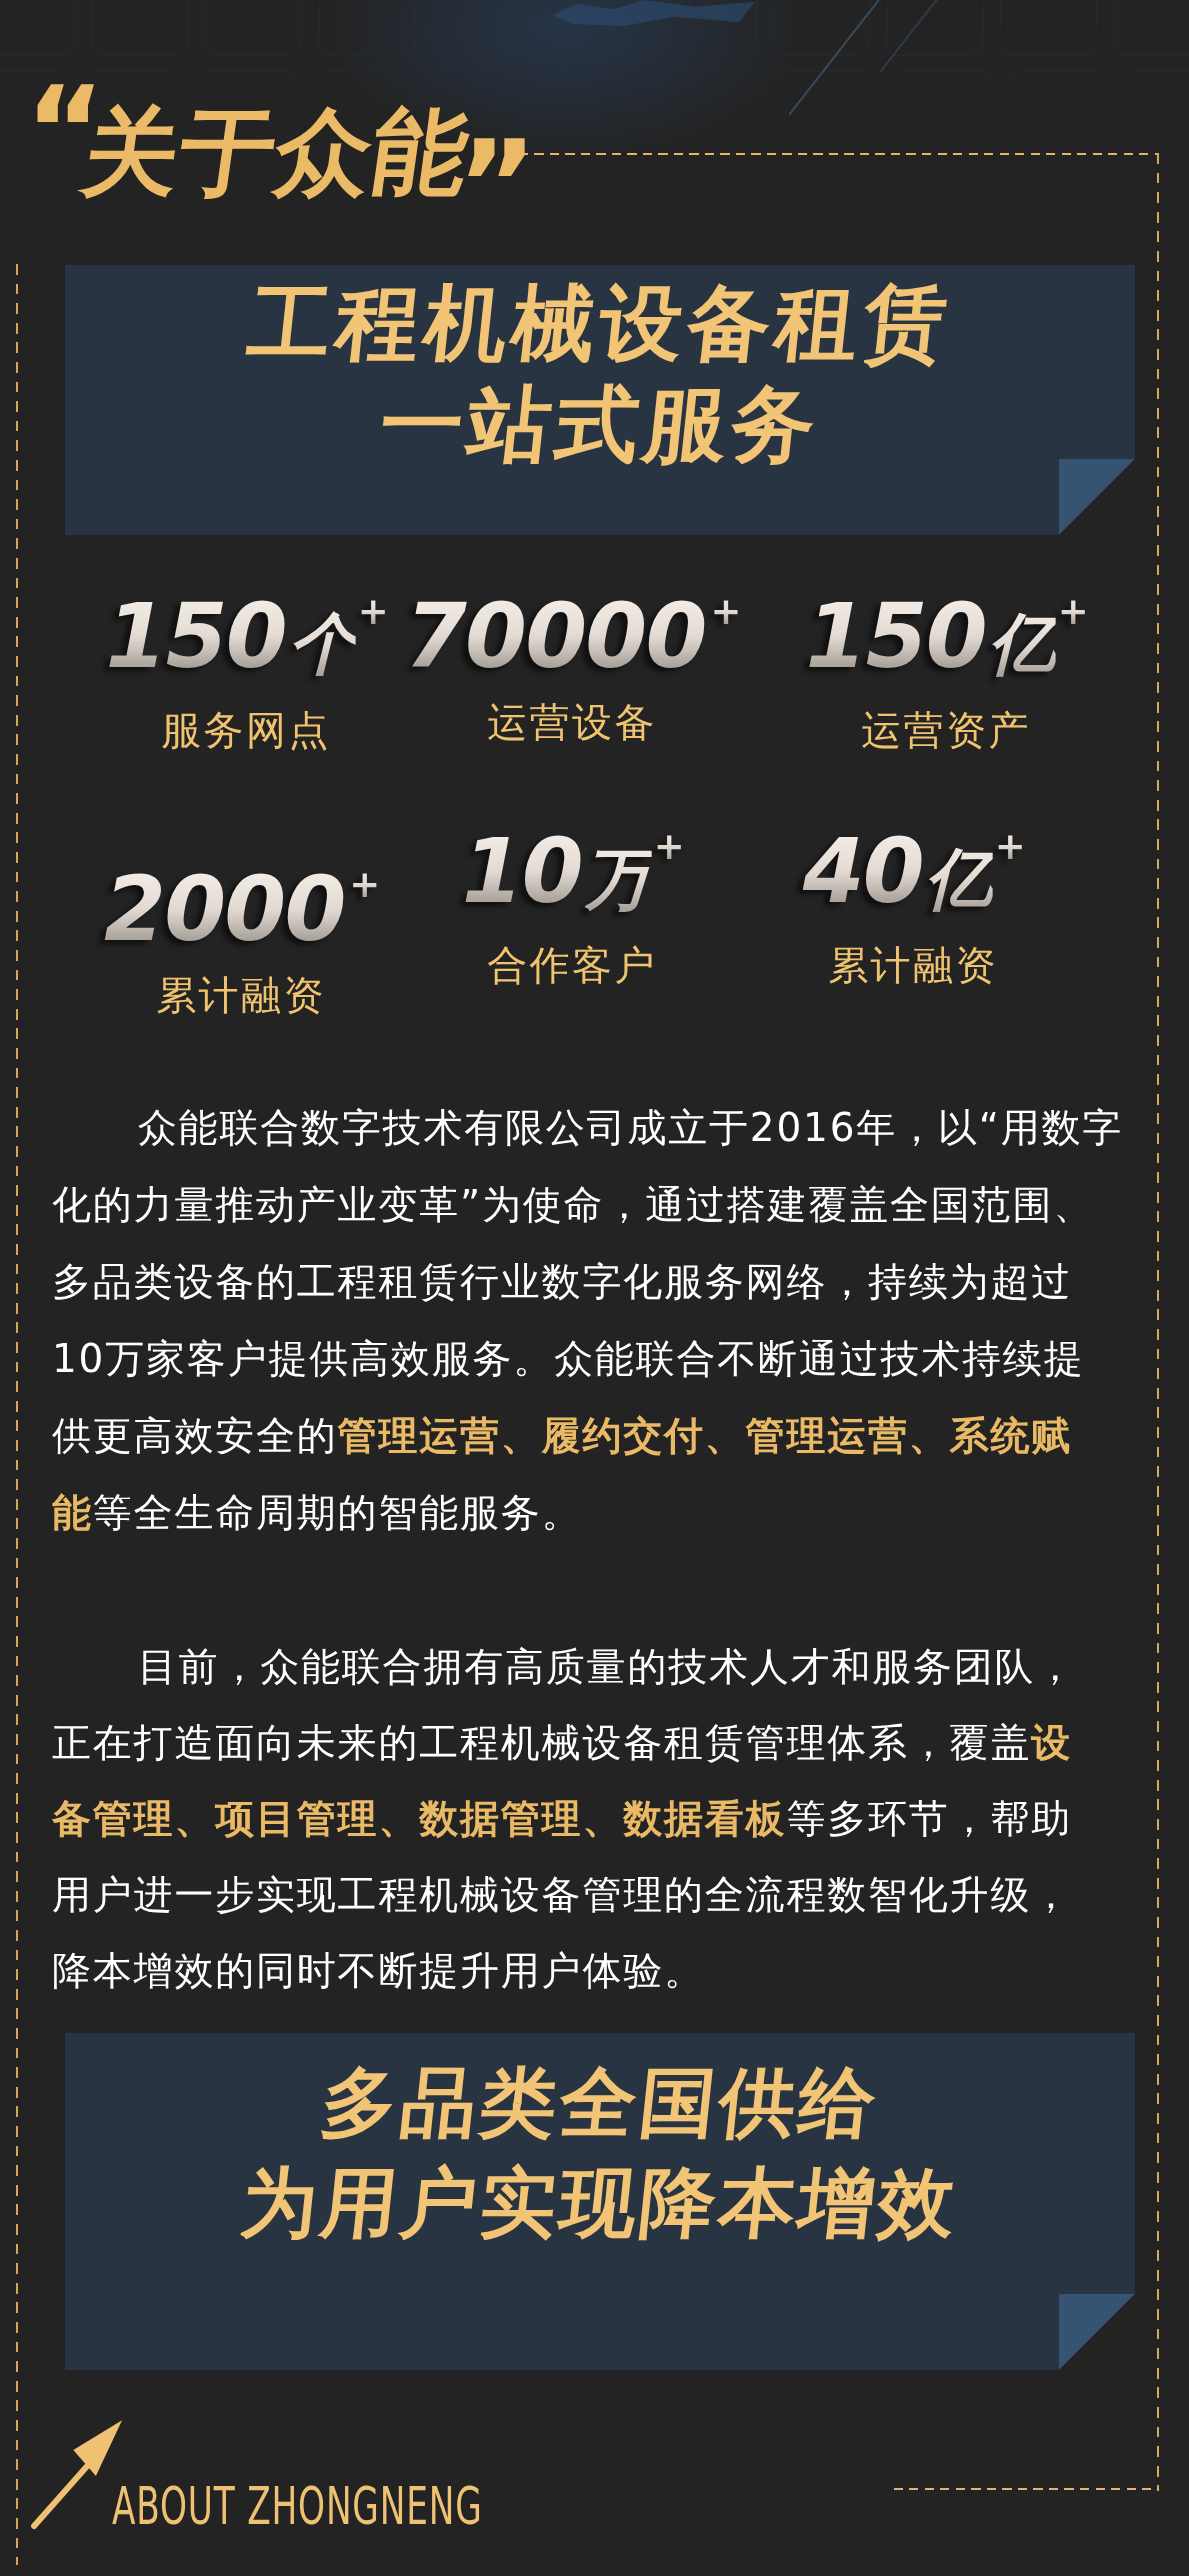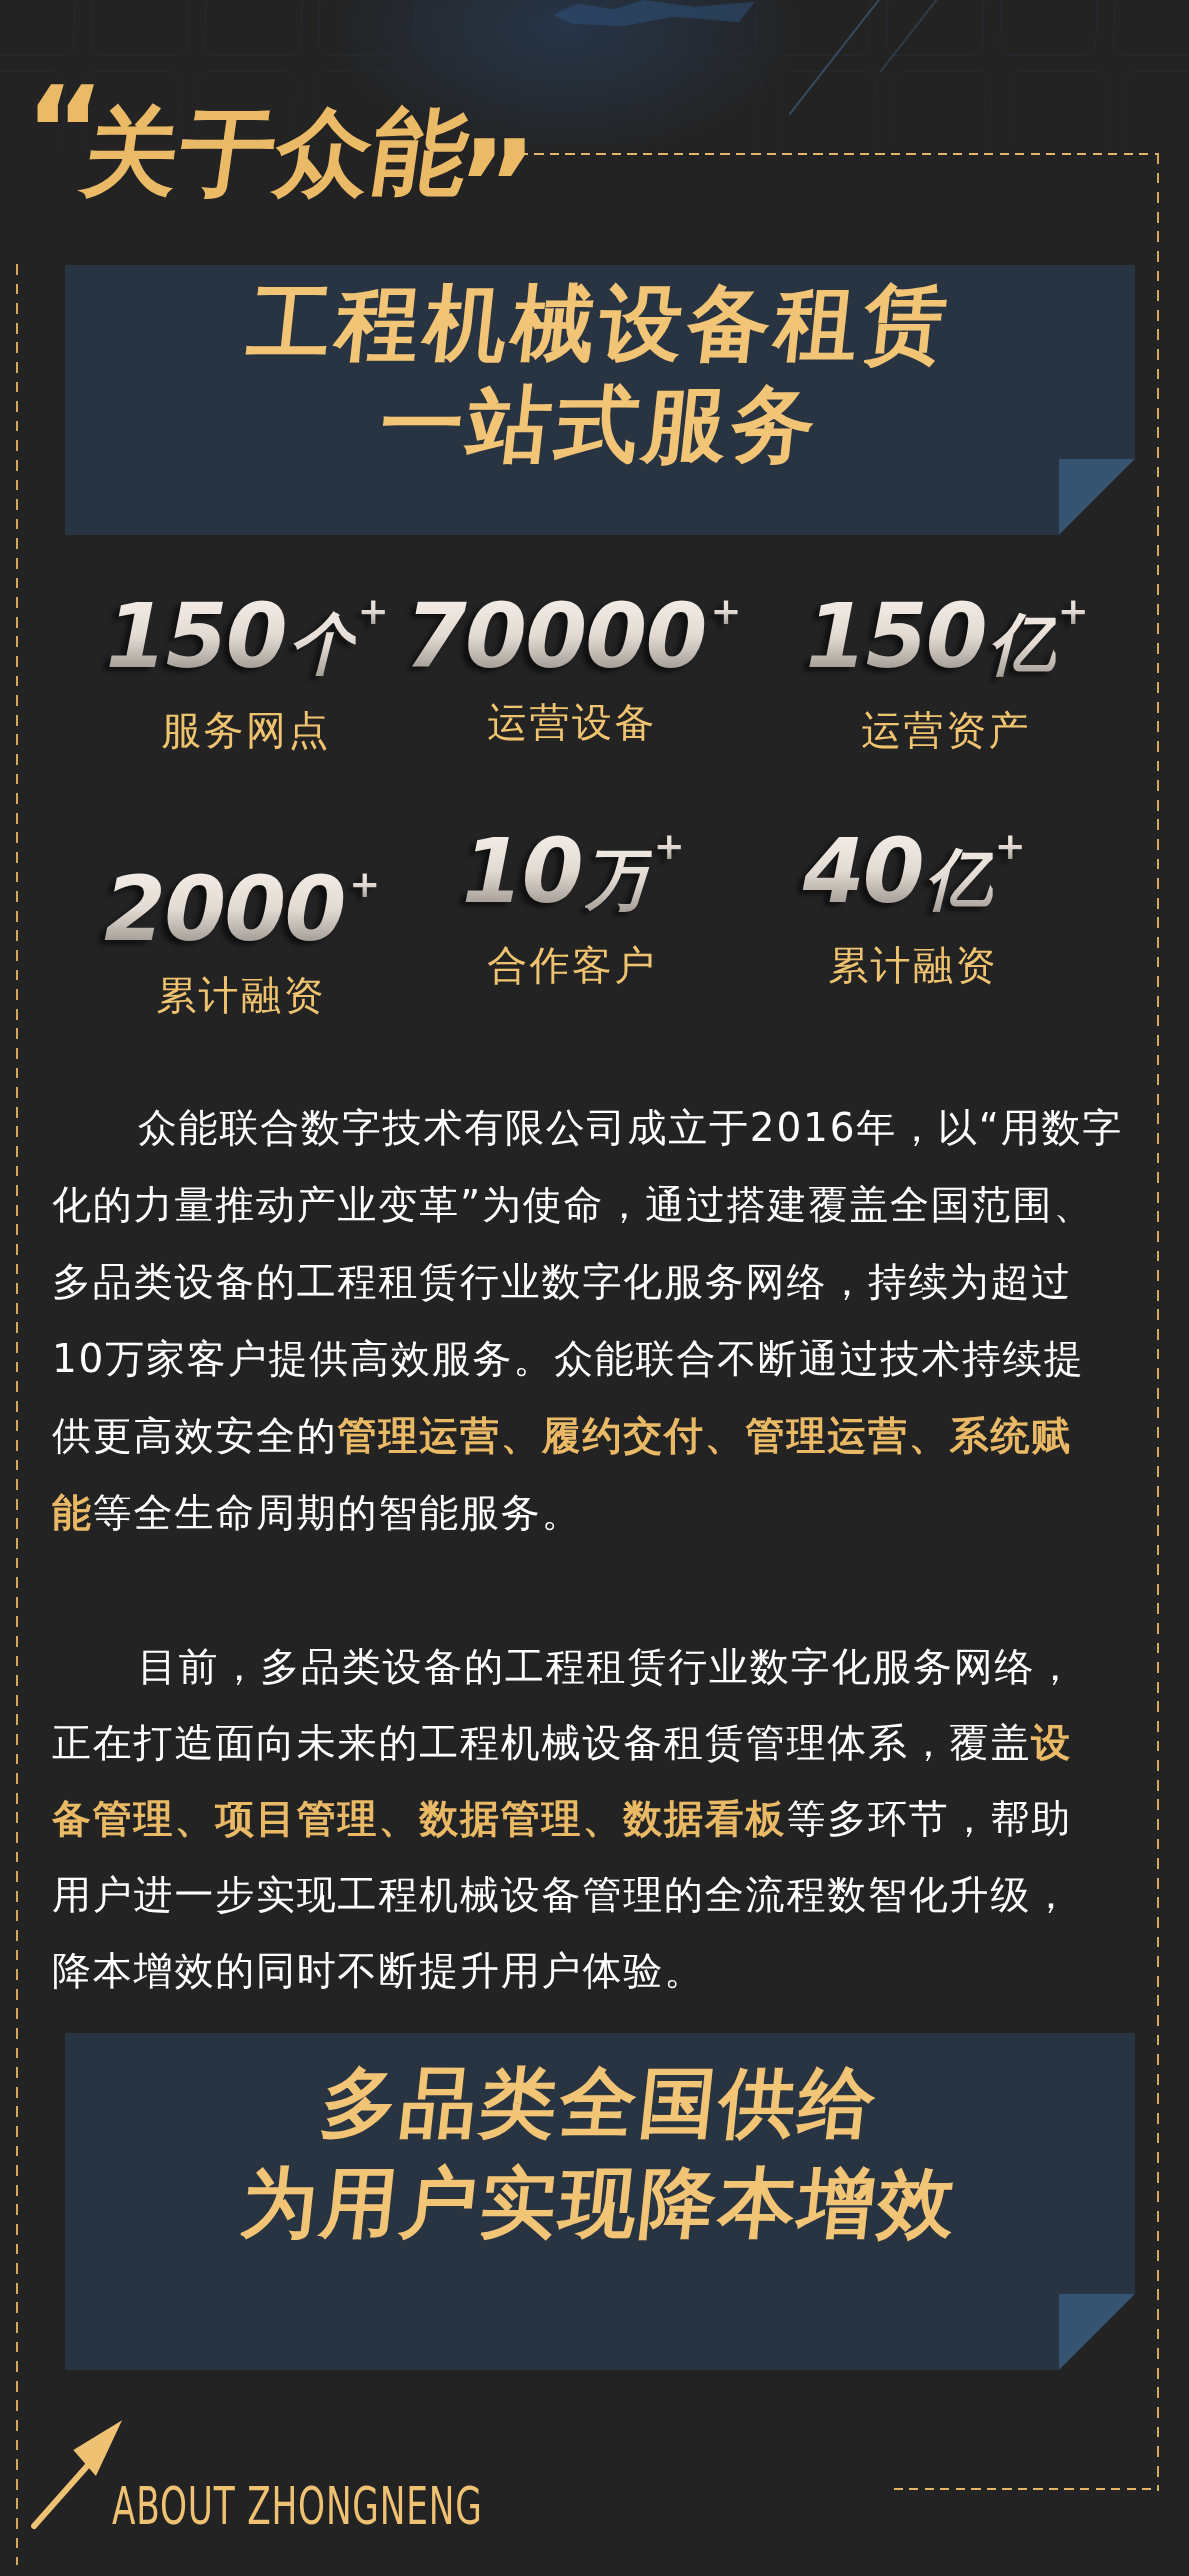--- a/index.html
+++ b/index.html
@@ -153,21 +153,21 @@
 <div class="para p1">
   <div class="pline indent"><span>众能联合数字技术有限公司成立于2016年，以“用数字</span></div>
   <div class="pline"><span>化的力量推动产业变革”为使命，通过搭建覆盖全国范围、</span></div>
   <div class="pline"><span>多品类设备的工程租赁行业数字化服务网络，持续为超过</span></div>
   <div class="pline"><span>10万家客户提供高效服务。众能联合不断通过技术持续提</span></div>
   <div class="pline"><span>供更高效安全的</span><span class="gold">管理运营、履约交付、管理运营、系统赋</span></div>
   <div class="pline"><span class="gold">能</span><span>等全生命周期的智能服务。</span></div>
 </div>
 
 <div class="para p2">
-  <div class="pline indent"><span>目前，多品类设备的工程租赁行业数字化服务网络，</span></div>
+  <div class="pline indent"><span>目前，众能联合拥有高质量的技术人才和服务团队，</span></div>
   <div class="pline"><span>正在打造面向未来的工程机械设备租赁管理体系，覆盖</span><span class="gold">设</span></div>
   <div class="pline"><span class="gold">备管理、项目管理、数据管理、数据看板</span><span>等多环节，帮助</span></div>
   <div class="pline"><span>用户进一步实现工程机械设备管理的全流程数智化升级，</span></div>
   <div class="pline"><span>降本增效的同时不断提升用户体验。</span></div>
 </div>
 
 <div class="banner banner2">
   <div class="bline">多品类全国供给</div>
   <div class="bline">为用户实现降本增效</div>
   <div class="fold"></div>

